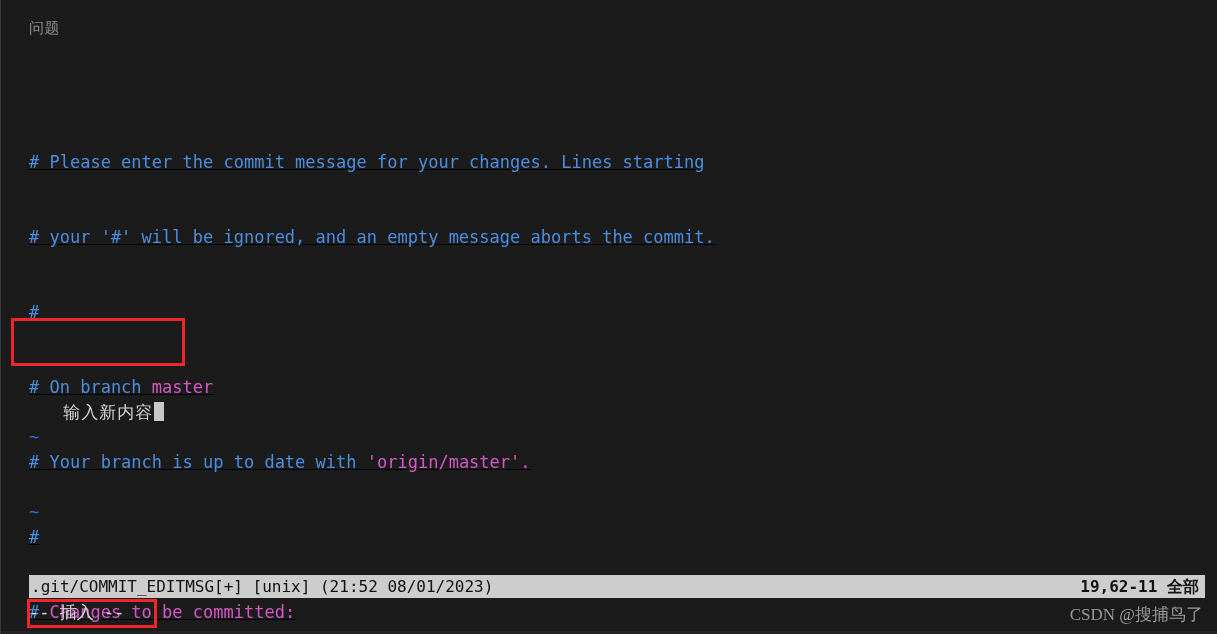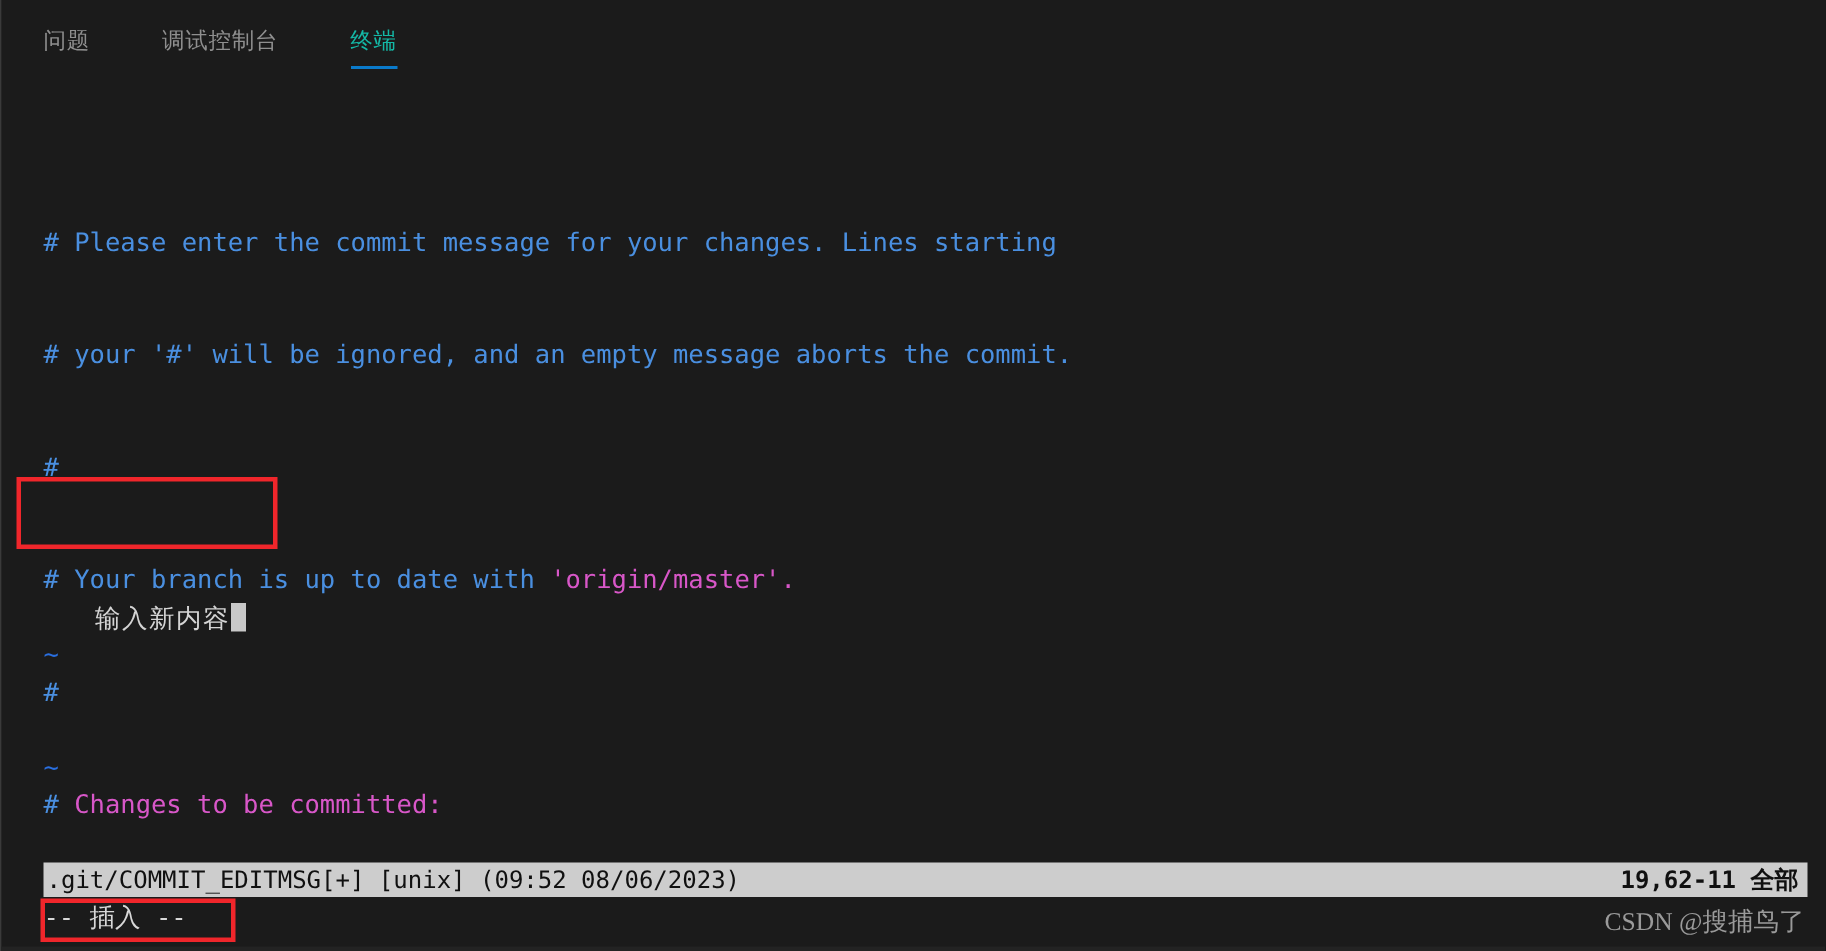--- a/index.html
+++ b/index.html
@@ -24,20 +24,21 @@
   .panel-tabs {
     position: absolute;
     left: 0; top: 0;
     width: 100%;
     height: 52px;
     background: #1b1b1b;
     display: flex;
     align-items: flex-start;
     padding-left: 28px;
     box-sizing: border-box;
+    flex-direction: column;
   }
   .tab {
     position: relative;
     font-family: "Liberation Sans", sans-serif;
     font-size: 15px;
     color: #8f8f8f;
     line-height: 1;
     padding: 20px 0 0 0;
     margin-right: 48px;
     cursor: pointer;
@@ -73,20 +74,21 @@
   .vim-lines {
     position: absolute;
     left: 28px;
     top: 48px;
     white-space: pre;
   }
   .vim-line {
     height: 25px;
     line-height: 25px;
     white-space: pre;
+    text-decoration: underline;
   }
   .c-comment { color: #4a8fe0; }
   .c-magenta { color: #d857c8; }
 
   
   .input-line {
     position: absolute;
     left: 28px;
     top: 323px;
     height: 25px;
@@ -208,20 +210,21 @@
       <span class="tab-underline"></span>
     </div>
   </div>
 
   <div class="terminal">
 
     <div class="vim-lines">
       <div class="vim-line"><span class="c-comment"># Please enter the commit message for your changes. Lines starting</span></div>
       <div class="vim-line"><span class="c-comment"># your '#' will be ignored, and an empty message aborts the commit.</span></div>
       <div class="vim-line"><span class="c-comment">#</span></div>
+      <div class="vim-line"><span class="c-comment"># On branch </span><span class="c-magenta">master</span></div>
       <div class="vim-line"><span class="c-comment"># Your branch is up to date with </span><span class="c-magenta">'origin/master'.</span></div>
       <div class="vim-line"><span class="c-comment">#</span></div>
       <div class="vim-line"><span class="c-comment"># </span><span class="c-magenta">Changes to be committed:</span></div>
       
       
     </div>
 
     <div class="input-line">
       <span>输入新内容</span><span class="block-cursor"></span>
     </div>
@@ -231,21 +234,21 @@
       <div class="tilde-row">~</div>
       <div class="tilde-row">~</div>
       
       
       
       
       
     </div>
 
     <div class="vim-status">
-      <span>.git/COMMIT_EDITMSG[+] [unix] (09:52 08/06/2023)</span>
+      <span>.git/COMMIT_EDITMSG[+] [unix] (21:52 08/01/2023)</span>
       <span class="vim-status-right">19,62-11 全部</span>
     </div>
 
     <div class="vim-mode">-- 插入 --</div>
 
   </div>
 
   <div class="redbox" id="redbox-input"></div>
   <div class="redbox" id="redbox-mode"></div>
 

